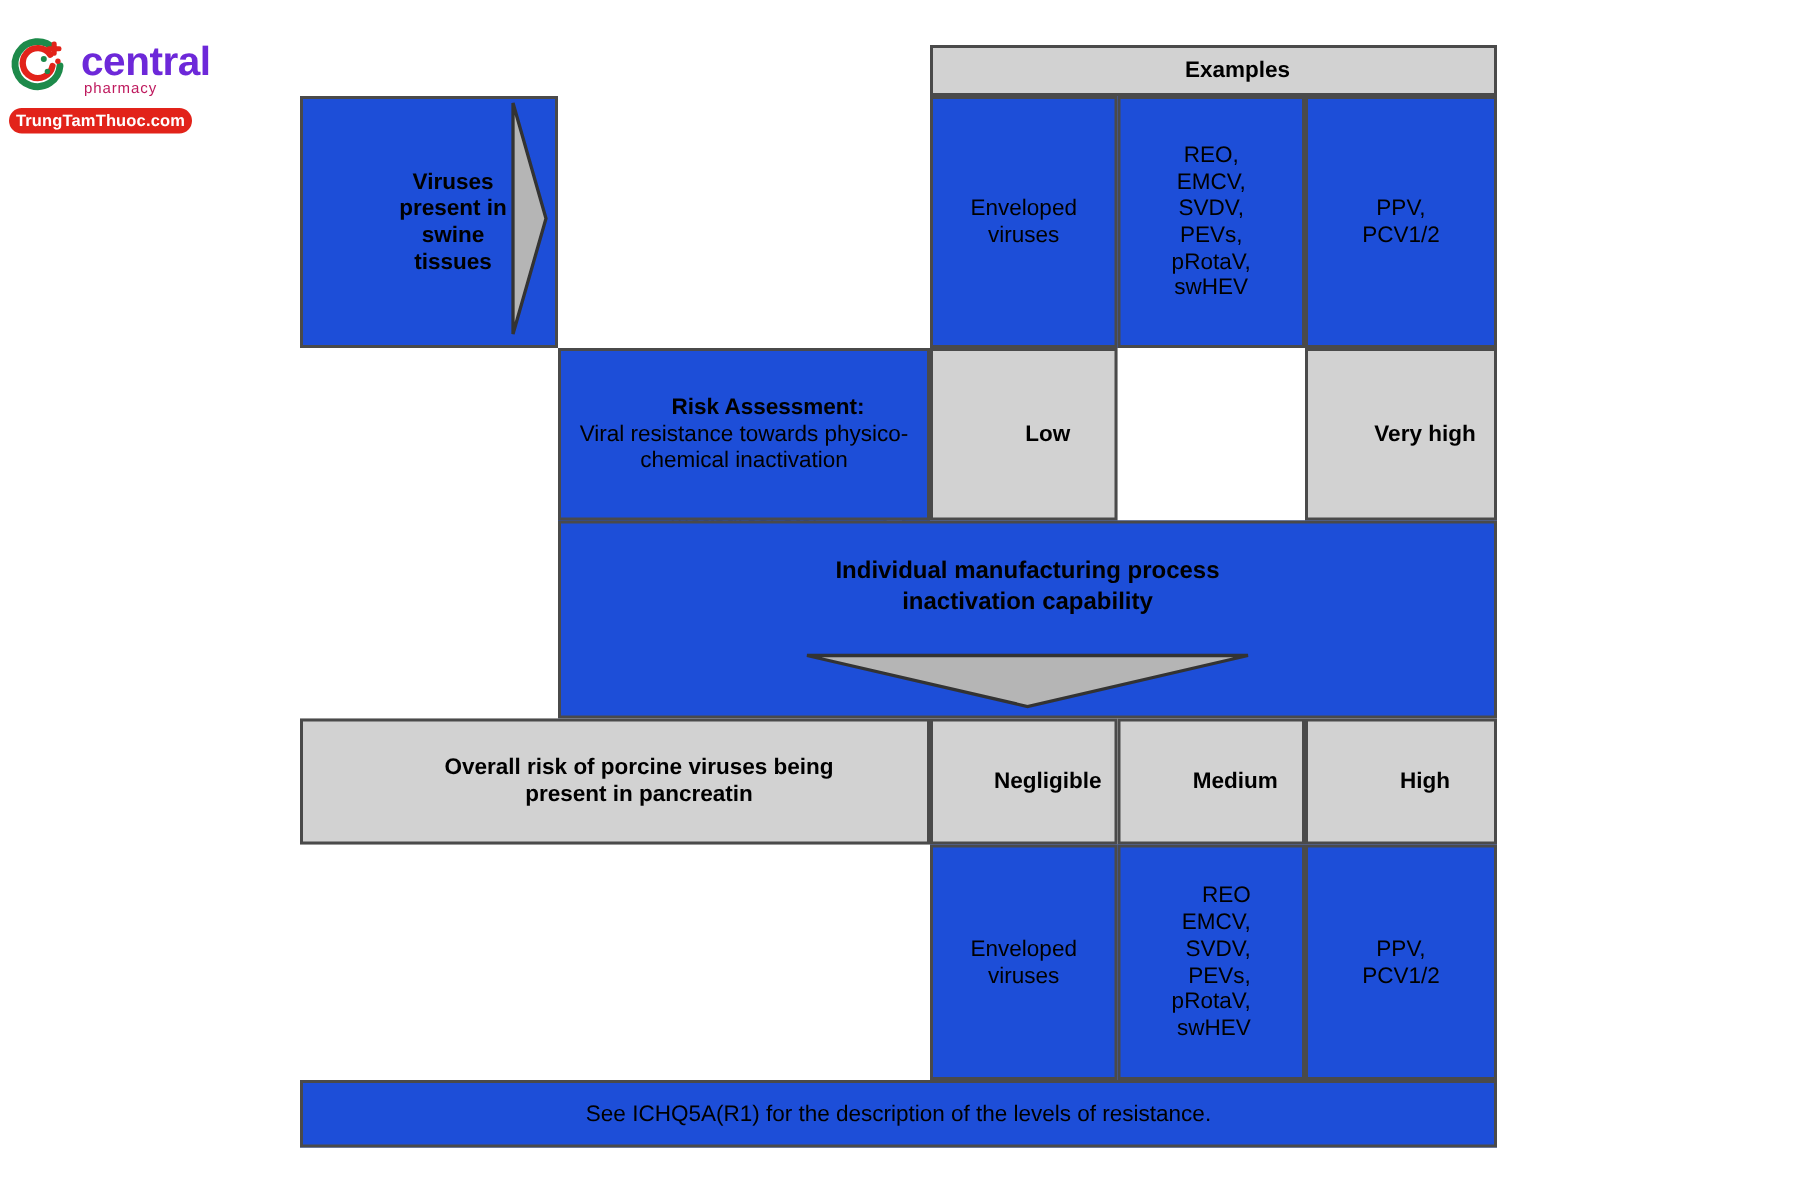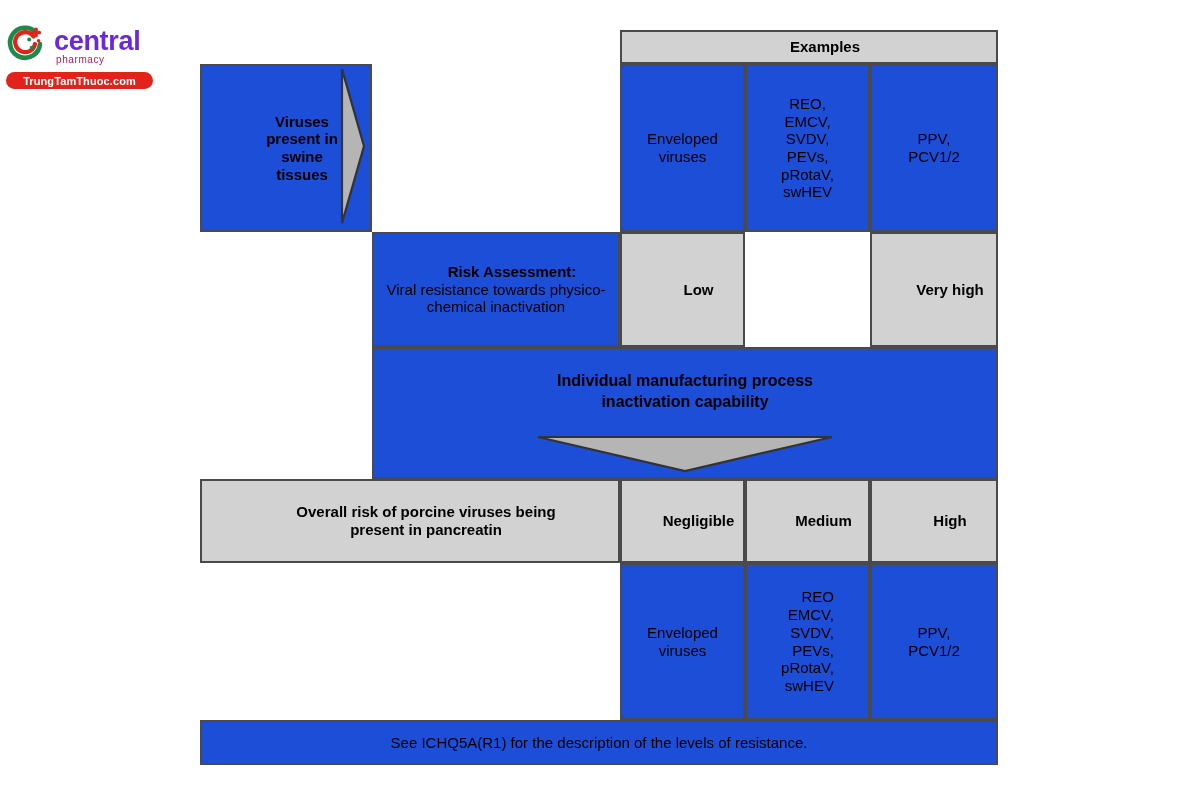--- a/index.html
+++ b/index.html
@@ -13,21 +13,21 @@
   #logo .mark{position:absolute;left:0;top:0;width:44px;height:44px;}
   #logo .wordmark{
     position:absolute;left:50px;top:4px;
     font-size:27px;font-weight:700;color:#6d28d9;letter-spacing:-.3px;
   }
   #logo .subword{
     position:absolute;left:52px;top:32px;
     font-size:10px;color:#be185d;letter-spacing:.6px;
   }
   #logo .ribbon{
-    position:absolute;left:2px;top:50px;width:147px;height:17px;
+    position:absolute;left:2px;top:50px;width:122px;height:17px;
     background:#e2231a;border-radius:9px;
     display:flex;align-items:center;justify-content:center;
   }
   #logo .ribbon span{
     color:#fff;font-size:11px;font-weight:700;letter-spacing:.1px;
   }
 
   
   #diagram{position:absolute;left:200px;top:30px;width:798px;height:735px;}
 

